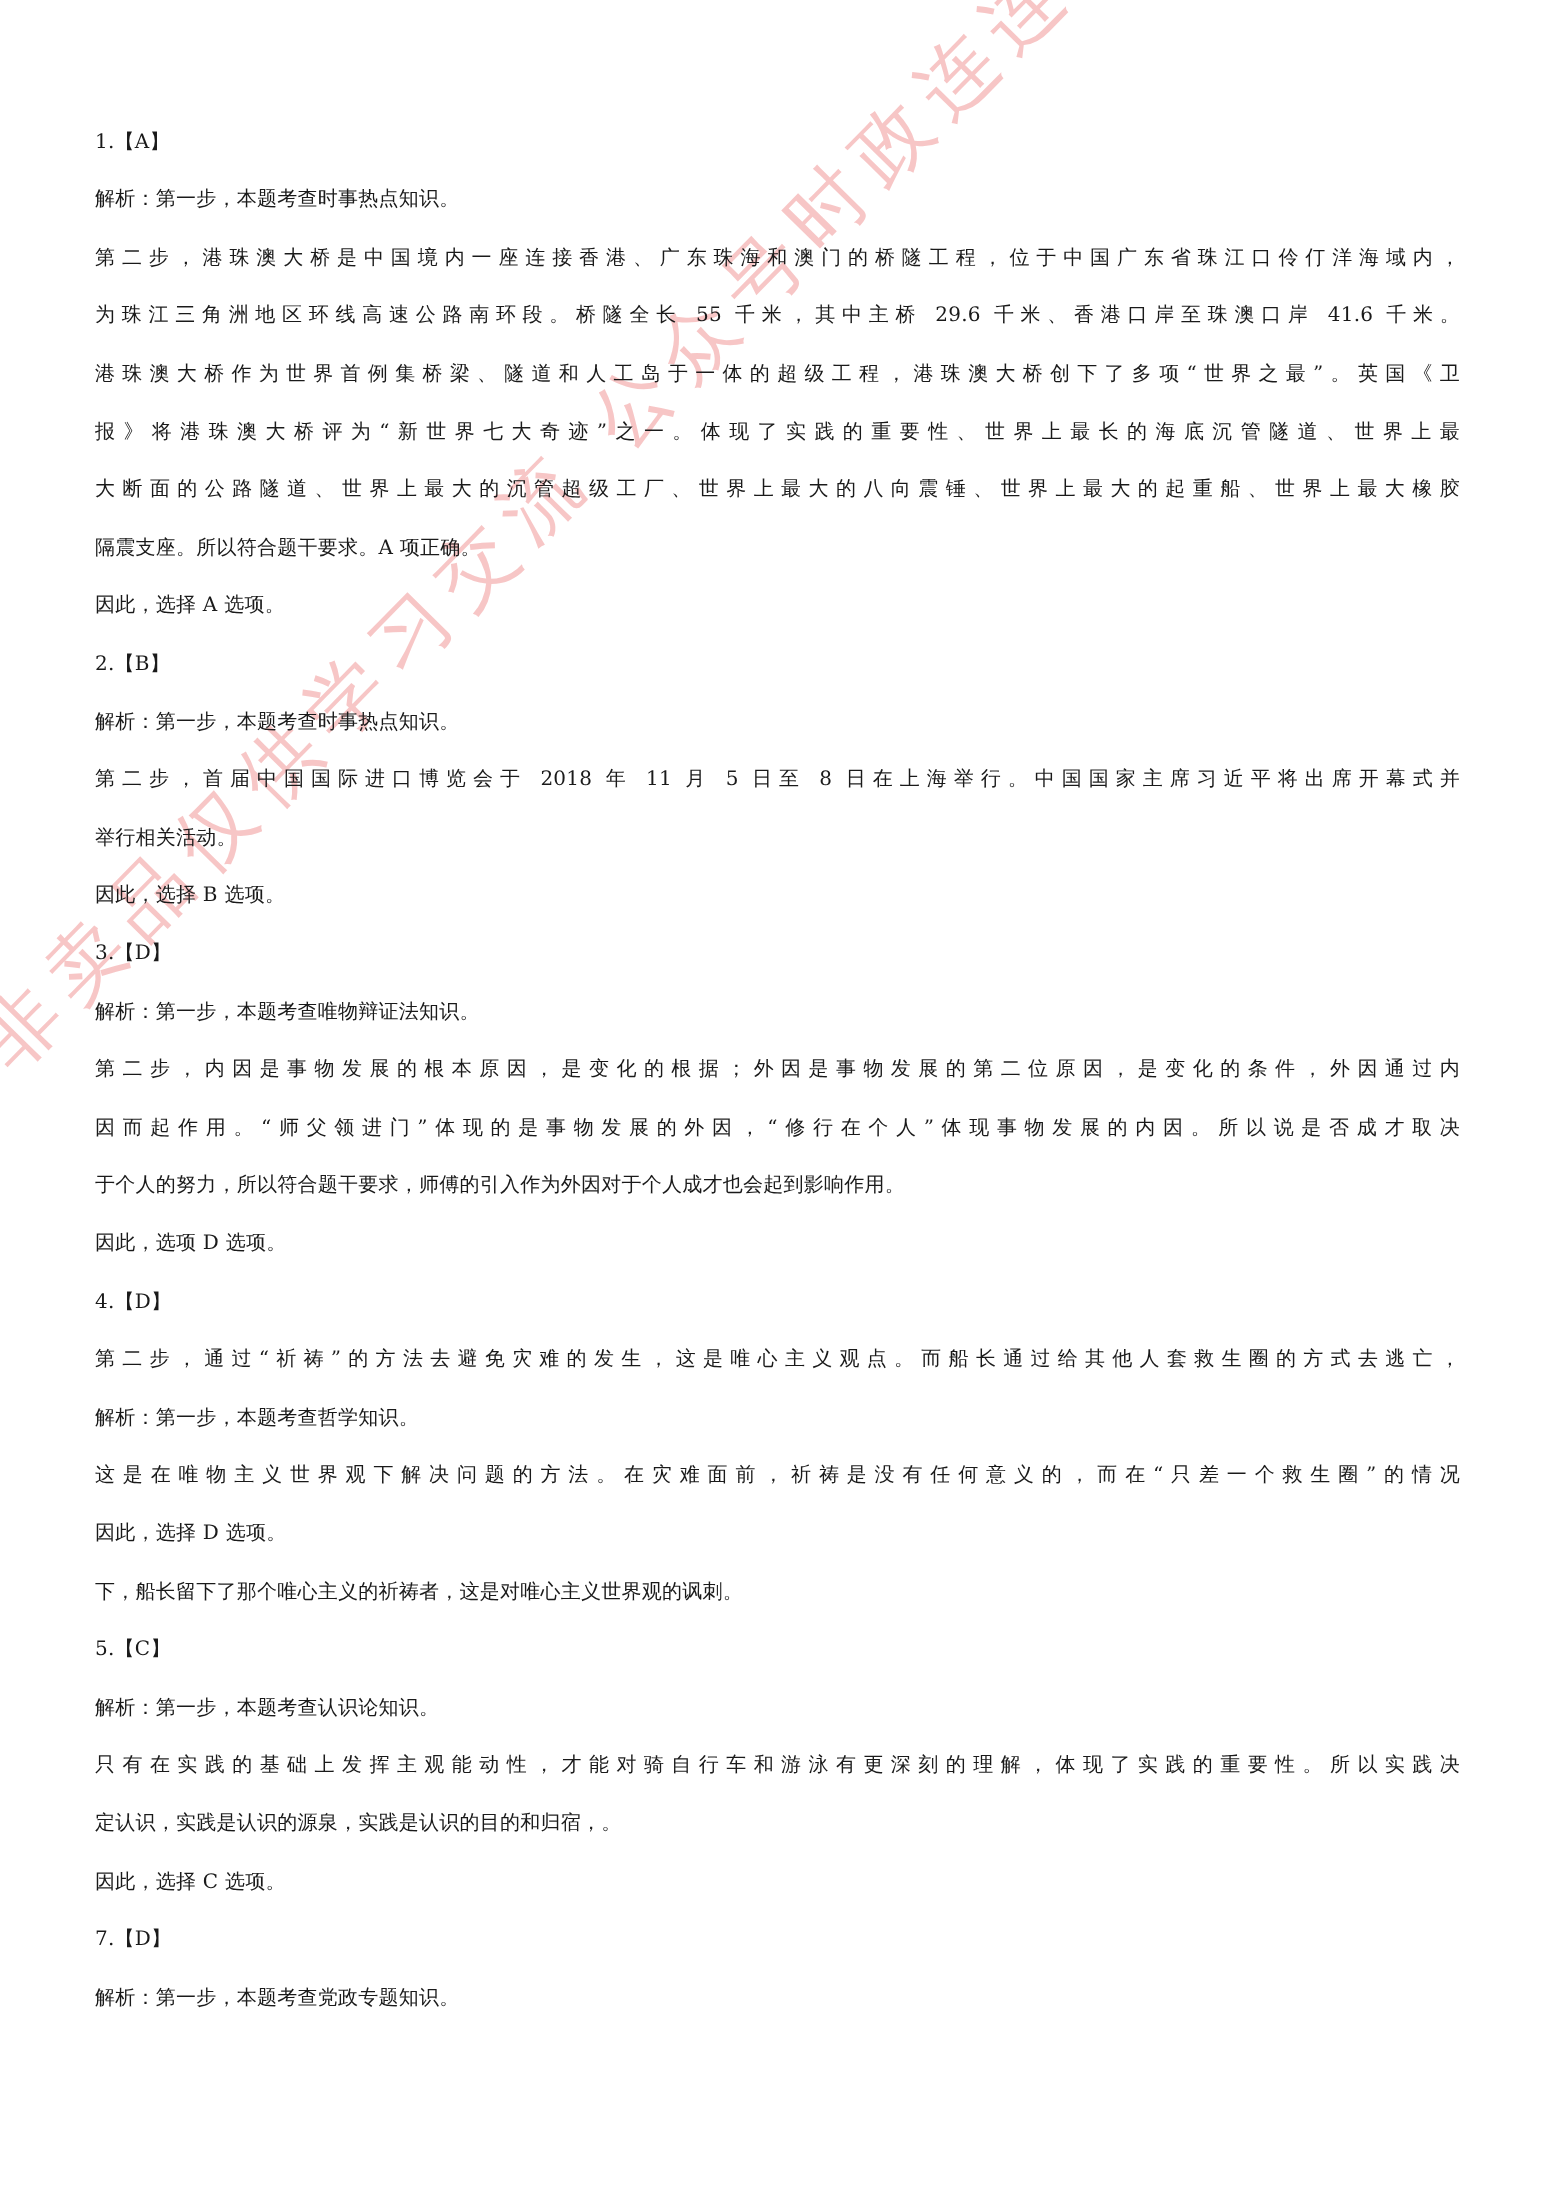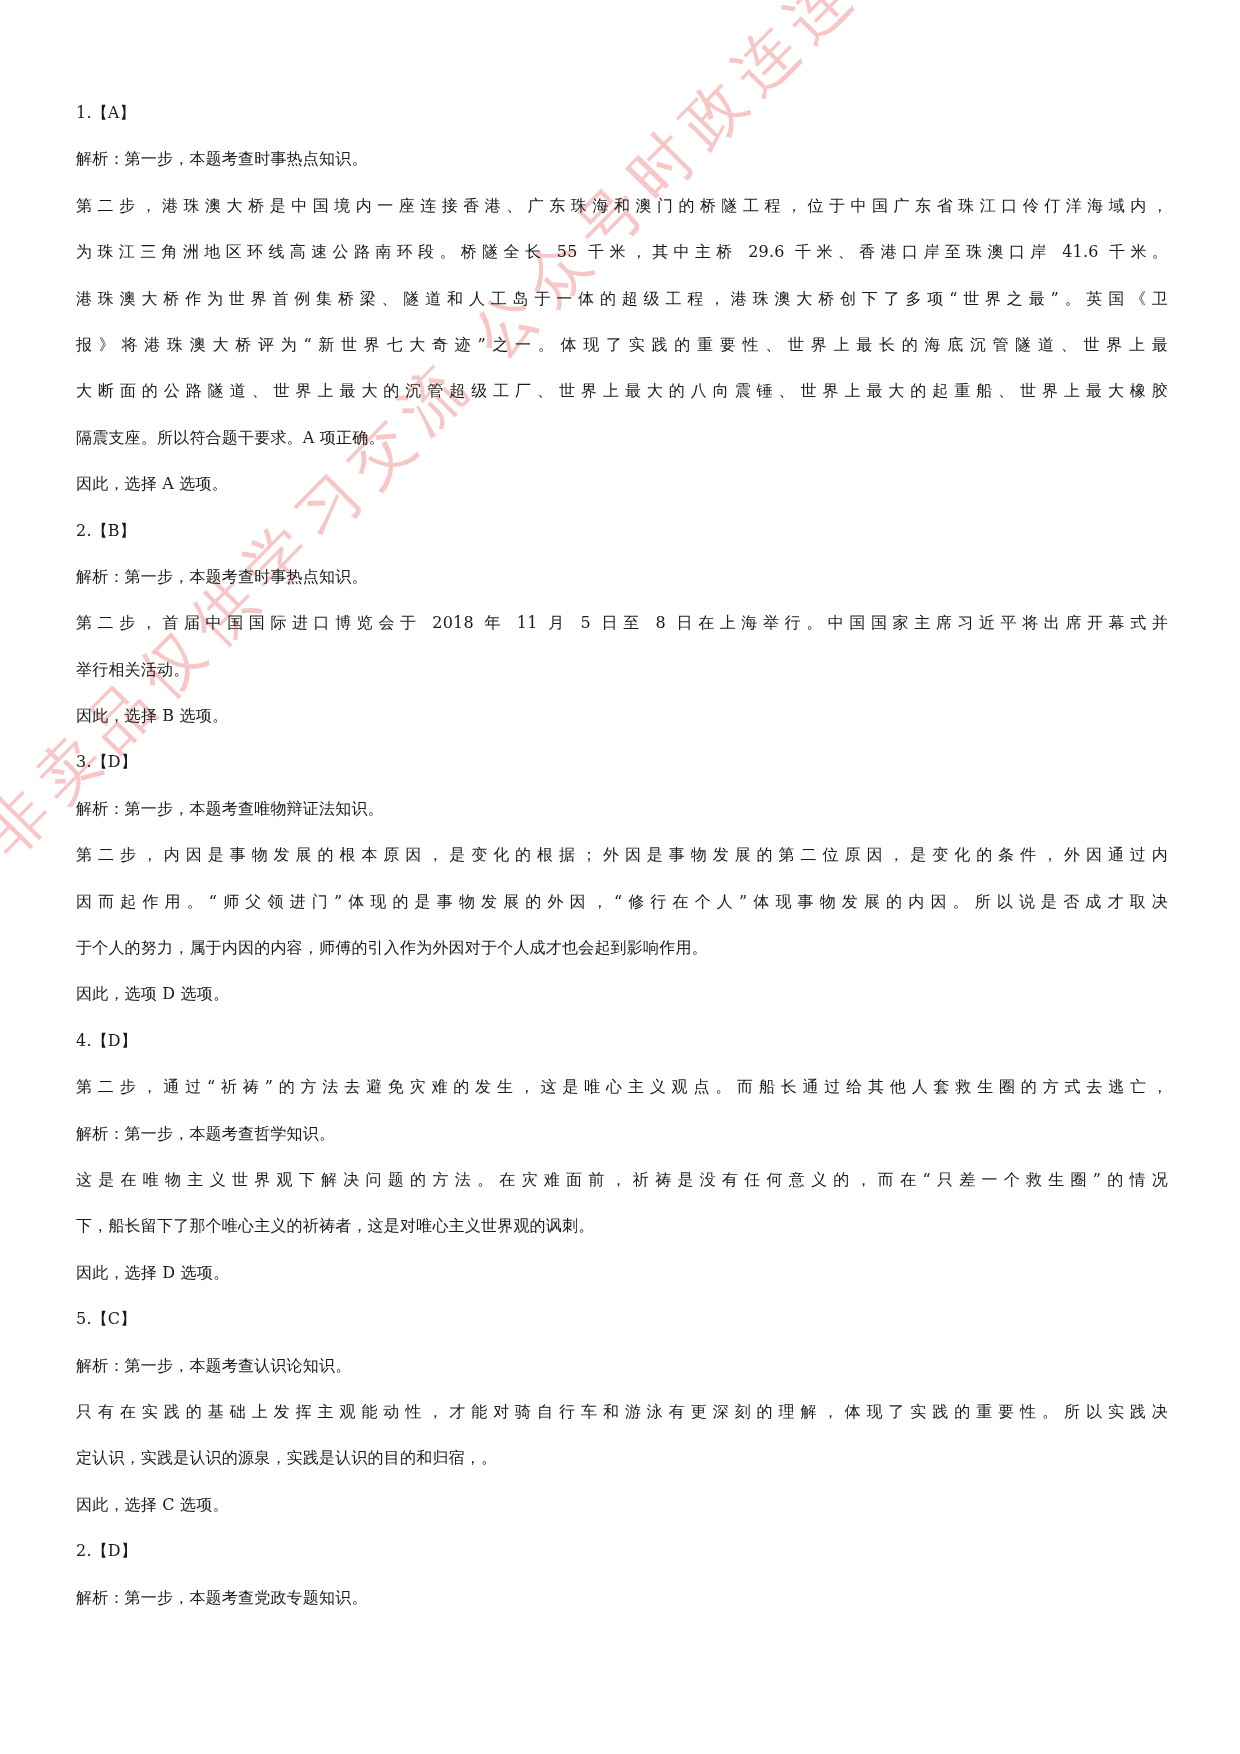--- a/index.html
+++ b/index.html
@@ -81,39 +81,39 @@
     <div class="line">第二步，首届中国国际进口博览会于 2018 年 11 月 5 日至 8 日在上海举行。中国国家主席习近平将出席开幕式并</div>
     <div class="line short">举行相关活动。</div>
     <div class="line short">因此，选择 B 选项。</div>
   </section>
 
   <section>
     <div class="line short qnum">3.【D】</div>
     <div class="line short">解析：第一步，本题考查唯物辩证法知识。</div>
     <div class="line">第二步，内因是事物发展的根本原因，是变化的根据；外因是事物发展的第二位原因，是变化的条件，外因通过内</div>
     <div class="line">因而起作用。“师父领进门”体现的是事物发展的外因，“修行在个人”体现事物发展的内因。所以说是否成才取决</div>
-    <div class="line short">于个人的努力，属于内因的内容，师傅的引入作为外因对于个人成才也会起到影响作用。</div>
+    <div class="line short">于个人的努力，所以符合题干要求，师傅的引入作为外因对于个人成才也会起到影响作用。</div>
     <div class="line short">因此，选项 D 选项。</div>
   </section>
 
   <section>
     <div class="line short qnum">4.【D】</div>
     <div class="line">第二步，通过“祈祷”的方法去避免灾难的发生，这是唯心主义观点。而船长通过给其他人套救生圈的方式去逃亡，</div>
     <div class="line short">解析：第一步，本题考查哲学知识。</div>
     <div class="line">这是在唯物主义世界观下解决问题的方法。在灾难面前，祈祷是没有任何意义的，而在“只差一个救生圈”的情况</div>
+    <div class="line short">因此，选择 D 选项。</div>
     <div class="line short">下，船长留下了那个唯心主义的祈祷者，这是对唯心主义世界观的讽刺。</div>
-    <div class="line short">因此，选择 D 选项。</div>
   </section>
 
   <section>
     <div class="line short qnum">5.【C】</div>
     <div class="line short">解析：第一步，本题考查认识论知识。</div>
     <div class="line">只有在实践的基础上发挥主观能动性，才能对骑自行车和游泳有更深刻的理解，体现了实践的重要性。所以实践决</div>
     <div class="line short">定认识，实践是认识的源泉，实践是认识的目的和归宿，。</div>
     <div class="line short">因此，选择 C 选项。</div>
   </section>
 
   <section>
-    <div class="line short qnum">2.【D】</div>
+    <div class="line short qnum">7.【D】</div>
     <div class="line short">解析：第一步，本题考查党政专题知识。</div>
   </section>
 
 </div>
 
 </body></html>

